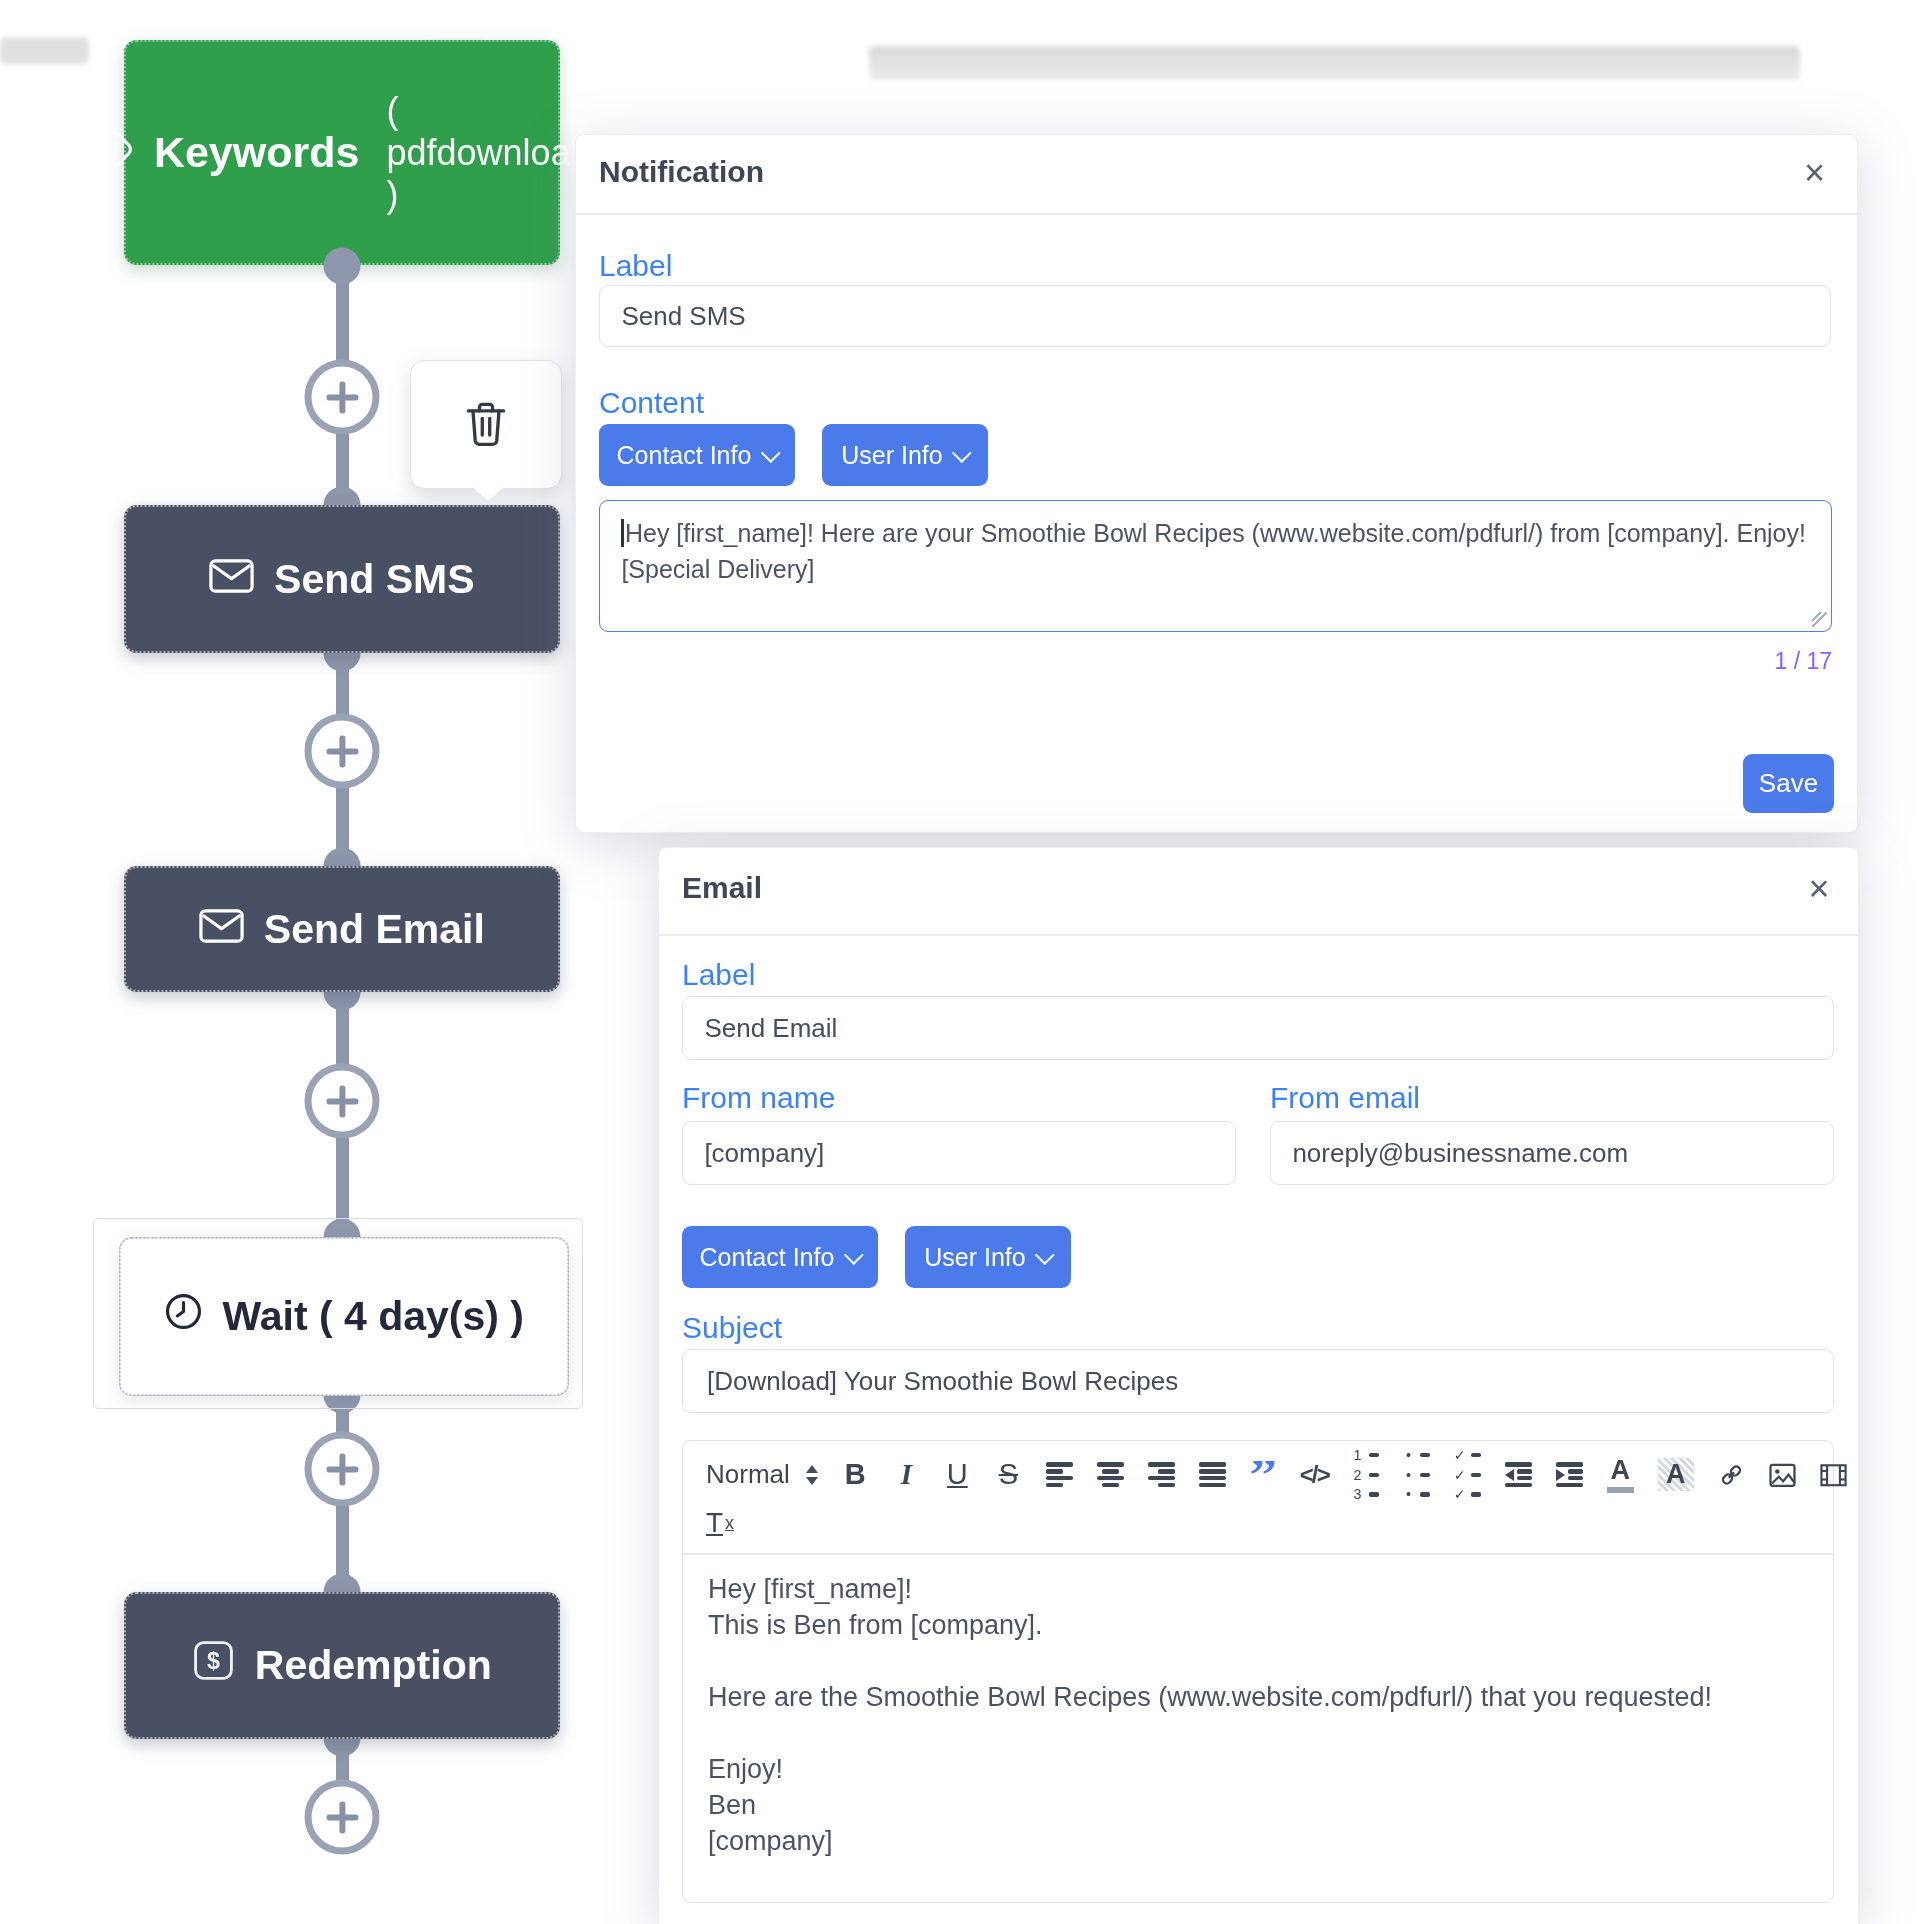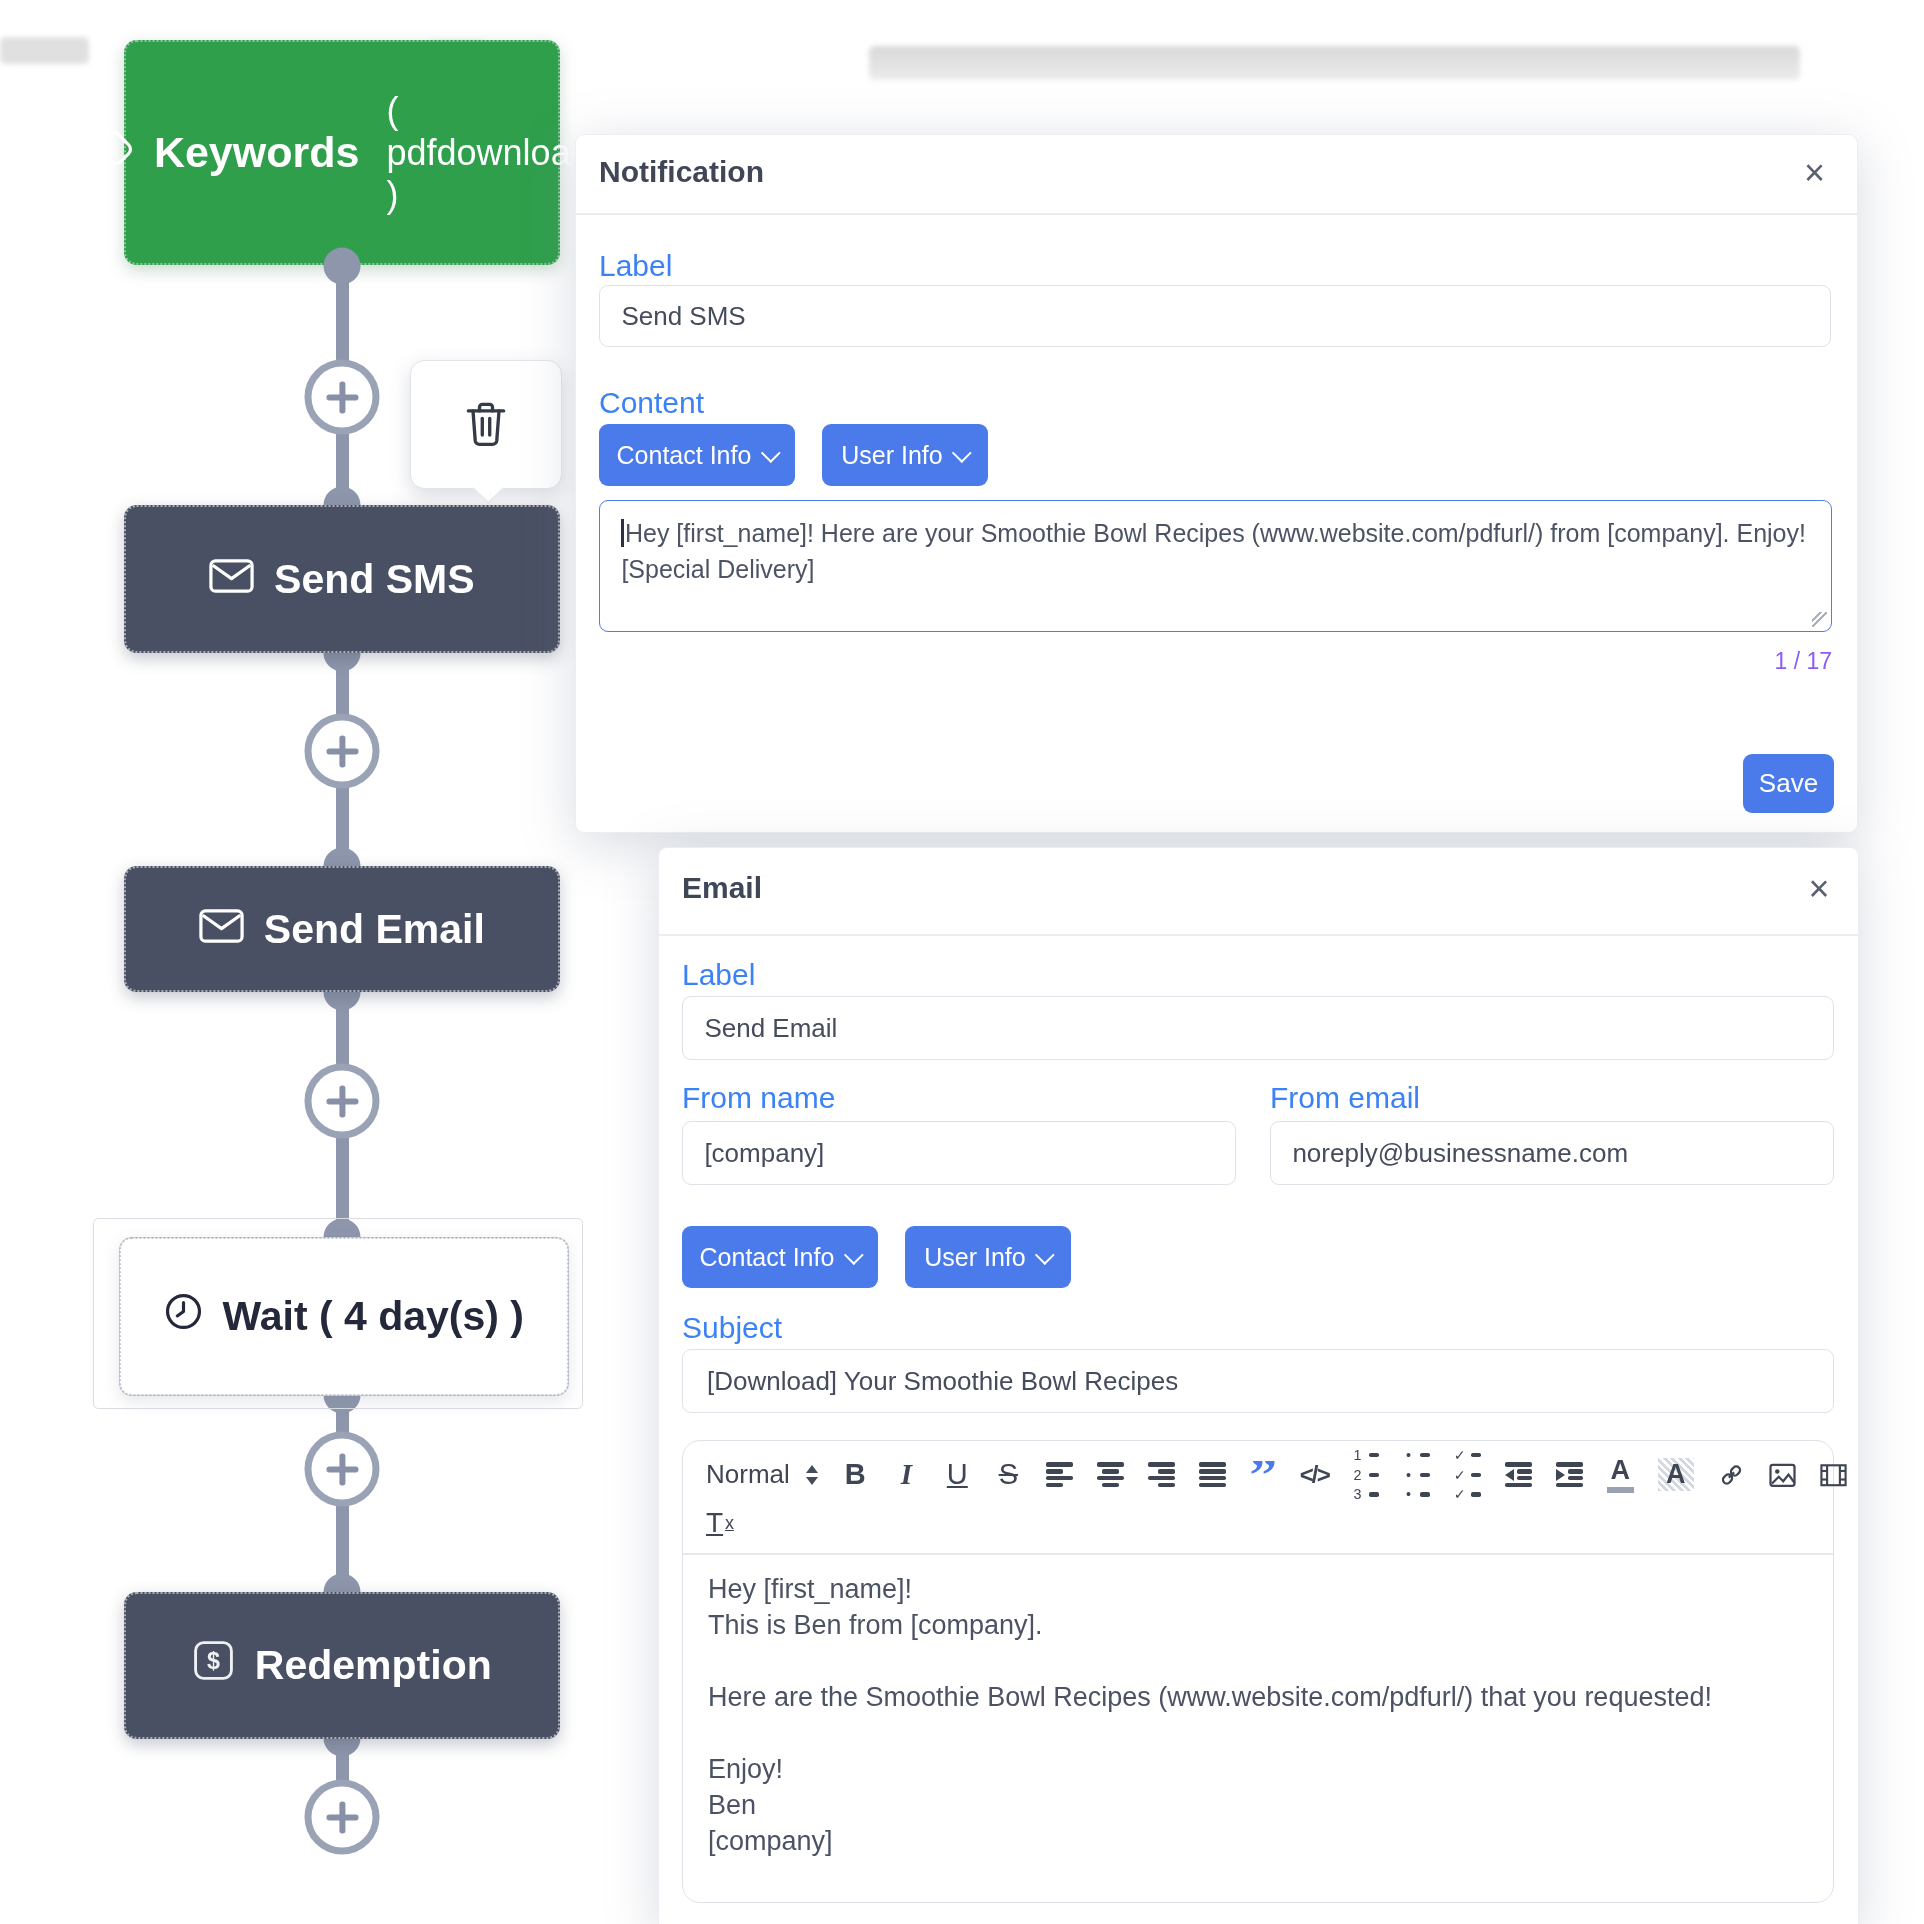--- a/index.html
+++ b/index.html
@@ -47,21 +47,21 @@
   .chev{width:11.6px;height:11.6px;border-right:2.7px solid #fff;border-bottom:2.7px solid #fff;transform:rotate(45deg);margin-top:-5.3px;}
   .save-btn{position:absolute;background:#4b7bea;color:#fff;border-radius:9px;display:flex;align-items:center;justify-content:center;
     font-size:26px;cursor:pointer;}
   .textarea{position:absolute;border:1.8px solid #4f7dea;border-radius:9px;background:#fff;box-sizing:border-box;
     padding:14.3px 21.4px;font-size:25px;color:#4c5364;line-height:36px;cursor:text;}
   .caret{display:inline-block;width:2.7px;height:28.5px;background:#2b3140;vertical-align:text-bottom;margin-right:0.9px;}
   .resize-handle{position:absolute;right:4.5px;bottom:4.5px;width:14.3px;height:14.3px;
     background:linear-gradient(135deg,transparent 0 5.3px,#a8b0c0 5.3px 7.1px,transparent 7.1px 9.8px,#a8b0c0 9.8px 11.6px,transparent 11.6px);}
   .counter{position:absolute;font-size:23px;color:#8b5cf6;}
   
-  .editor{position:absolute;border:1.8px solid #dfe2e8;border-radius:18px;box-sizing:border-box;background:#fff;}
+  .editor{position:absolute;border:1.8px solid #dfe2e8;border-radius:9px;box-sizing:border-box;background:#fff;}
   .tb{position:absolute;left:23px;right:23px;display:flex;align-items:center;gap:24px;}
   .tb-btn{display:flex;align-items:center;justify-content:center;color:#3f4653;cursor:pointer;min-width:27px;}
   .g-bold{font-weight:bold;font-size:29px;}
   .g-italic{font-family:"Liberation Serif",serif;font-style:italic;font-size:29px;font-weight:bold;}
   .g-under{font-size:29px;text-decoration:underline;}
   .g-strike{font-size:29px;text-decoration:line-through;}
   .g-code{font-size:24px;font-weight:bold;letter-spacing:-1.8px;}
   .style-sel{display:flex;align-items:center;cursor:pointer;font-size:26px;color:#3f4653;}
   .sort{display:inline-flex;flex-direction:column;gap:3.6px;margin-left:16px;}
   .sort .up{width:0;height:0;border:6.2px solid transparent;border-bottom:8px solid #444b59;border-top:none;}

